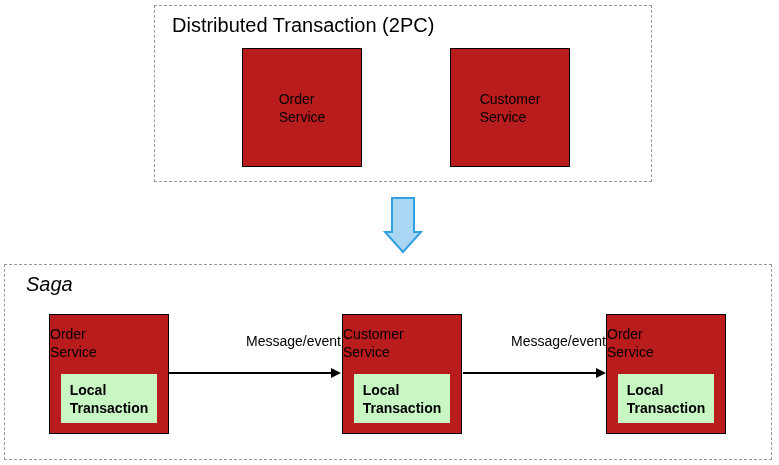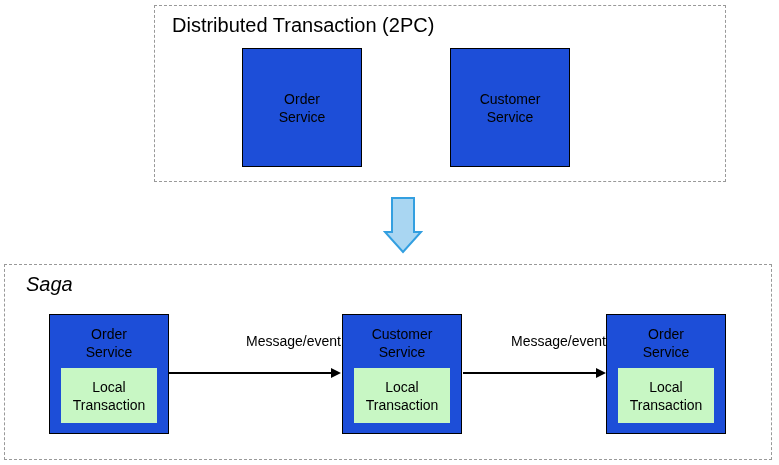--- a/index.html
+++ b/index.html
@@ -11,35 +11,35 @@
     background: var(--background, #ffffff);
     font-family: "Liberation Sans", sans-serif;
     color: var(--text, #000000);
     overflow: hidden;
   }
   .dashed-box {
     position: absolute;
     border: 1px dashed var(--dashed-border, #999999);
     background: transparent;
   }
-  .box-2pc  { left: 154px; top: 5px;   width: 572px; height: 177px; }
+  .box-2pc  { left: 154px; top: 5px;   width: 498px; height: 177px; }
   .box-saga { left: 4px;   top: 264px; width: 768px; height: 196px; }
   .section-title {
     position: absolute;
     font-size: 20px;
     line-height: 24px;
     white-space: nowrap;
   }
   .title-2pc  { left: 17px; top: 7px; }
   .title-saga { left: 21px; top: 7px; font-style: italic; }
   .node {
     position: absolute;
     border: 1px solid var(--node-border, #000000);
-    background: #1d4ed8;
-    text-align: center;
+    background: #b91c1c;
+    text-align: left;
   }
   .node-top {
     width: 120px; height: 119px;
     display: flex; align-items: center; justify-content: center;
   }
   .n-2pc-order    { left: 87px;  top: 42px; }
   .n-2pc-customer { left: 295px; top: 42px; }
   .node-saga { width: 120px; height: 120px; }
   .n-saga-1 { left: 44px;  top: 49px; }
   .n-saga-2 { left: 337px; top: 49px; }
@@ -49,26 +49,27 @@
     line-height: 18px;
     white-space: pre-line;
   }
   .node-saga .node-label { margin-top: 10px; }
   .sub-box {
     position: absolute;
     left: 50%;
     bottom: 10px;
     transform: translateX(-50%);
     width: 96px;
-    height: 55px;
+    height: 49px;
     background: var(--local-transaction-fill, #c8f7c4);
     display: flex; align-items: center; justify-content: center;
     font-size: 14px;
     line-height: 18px;
     white-space: pre-line;
+    font-weight: bold;
   }
   .down-arrow-svg {
     position: absolute;
     left: 383px; top: 196px;
     width: 40px; height: 58px;
   }
   .msg-arrow { position: absolute; }
   .msg-line {
     position: absolute;
     top: 107px;

